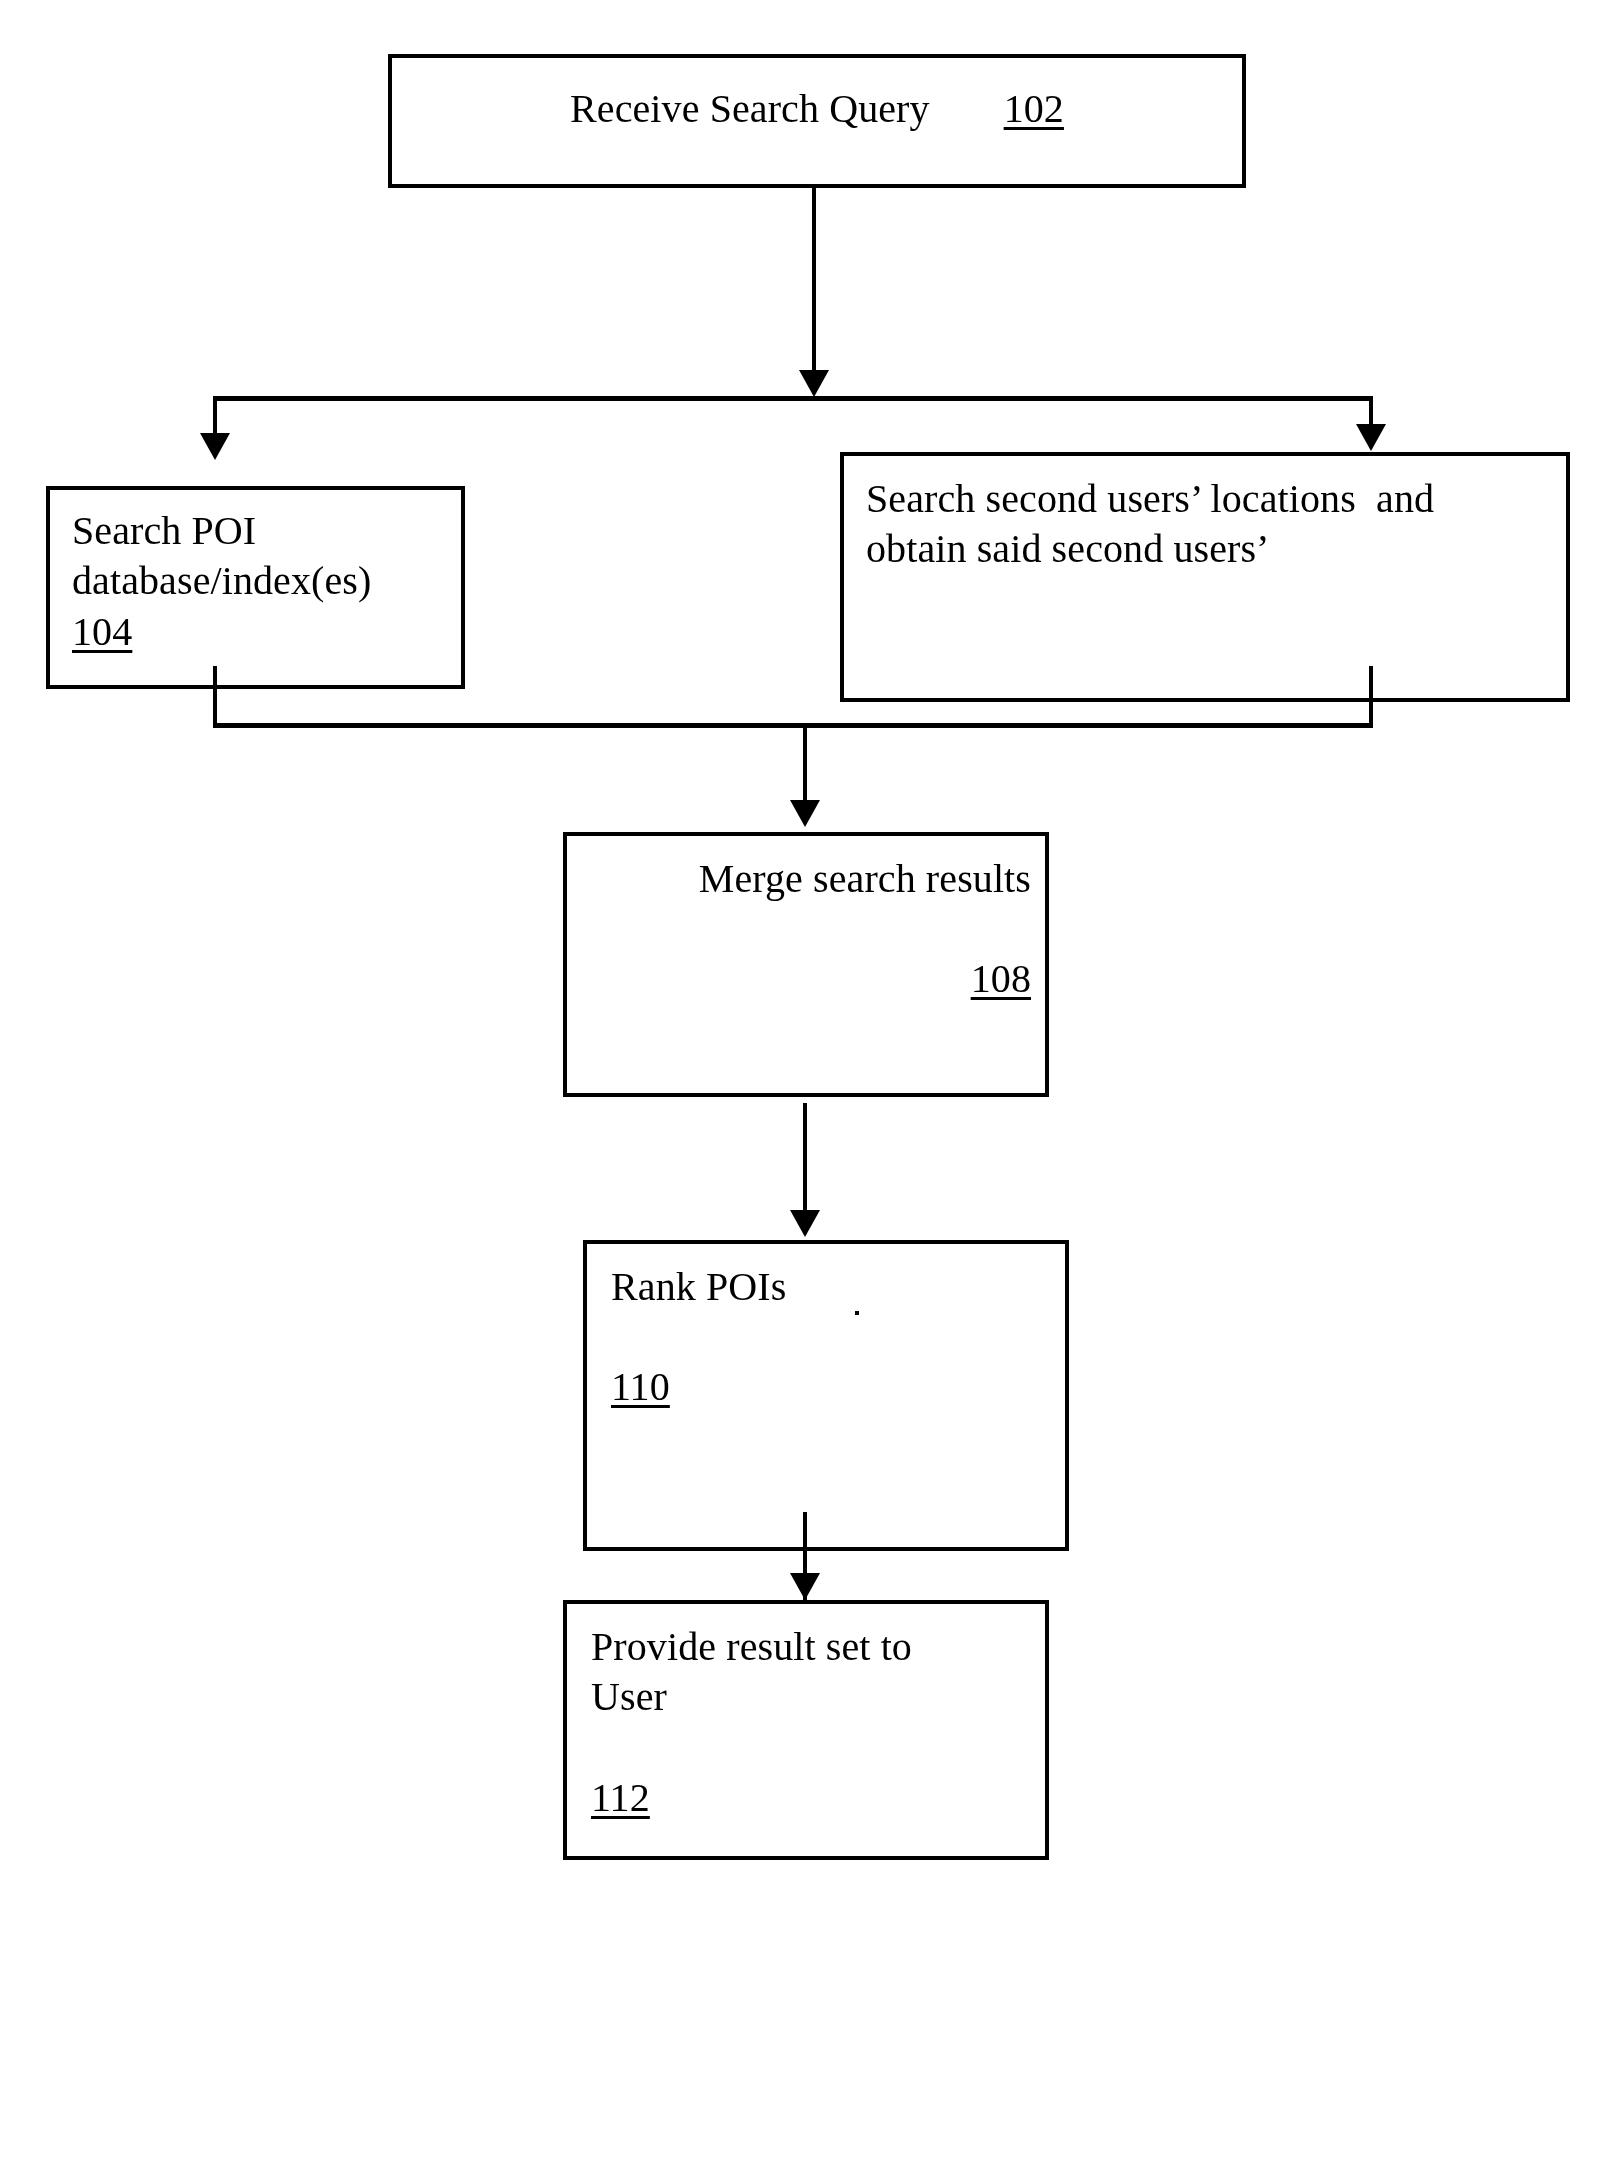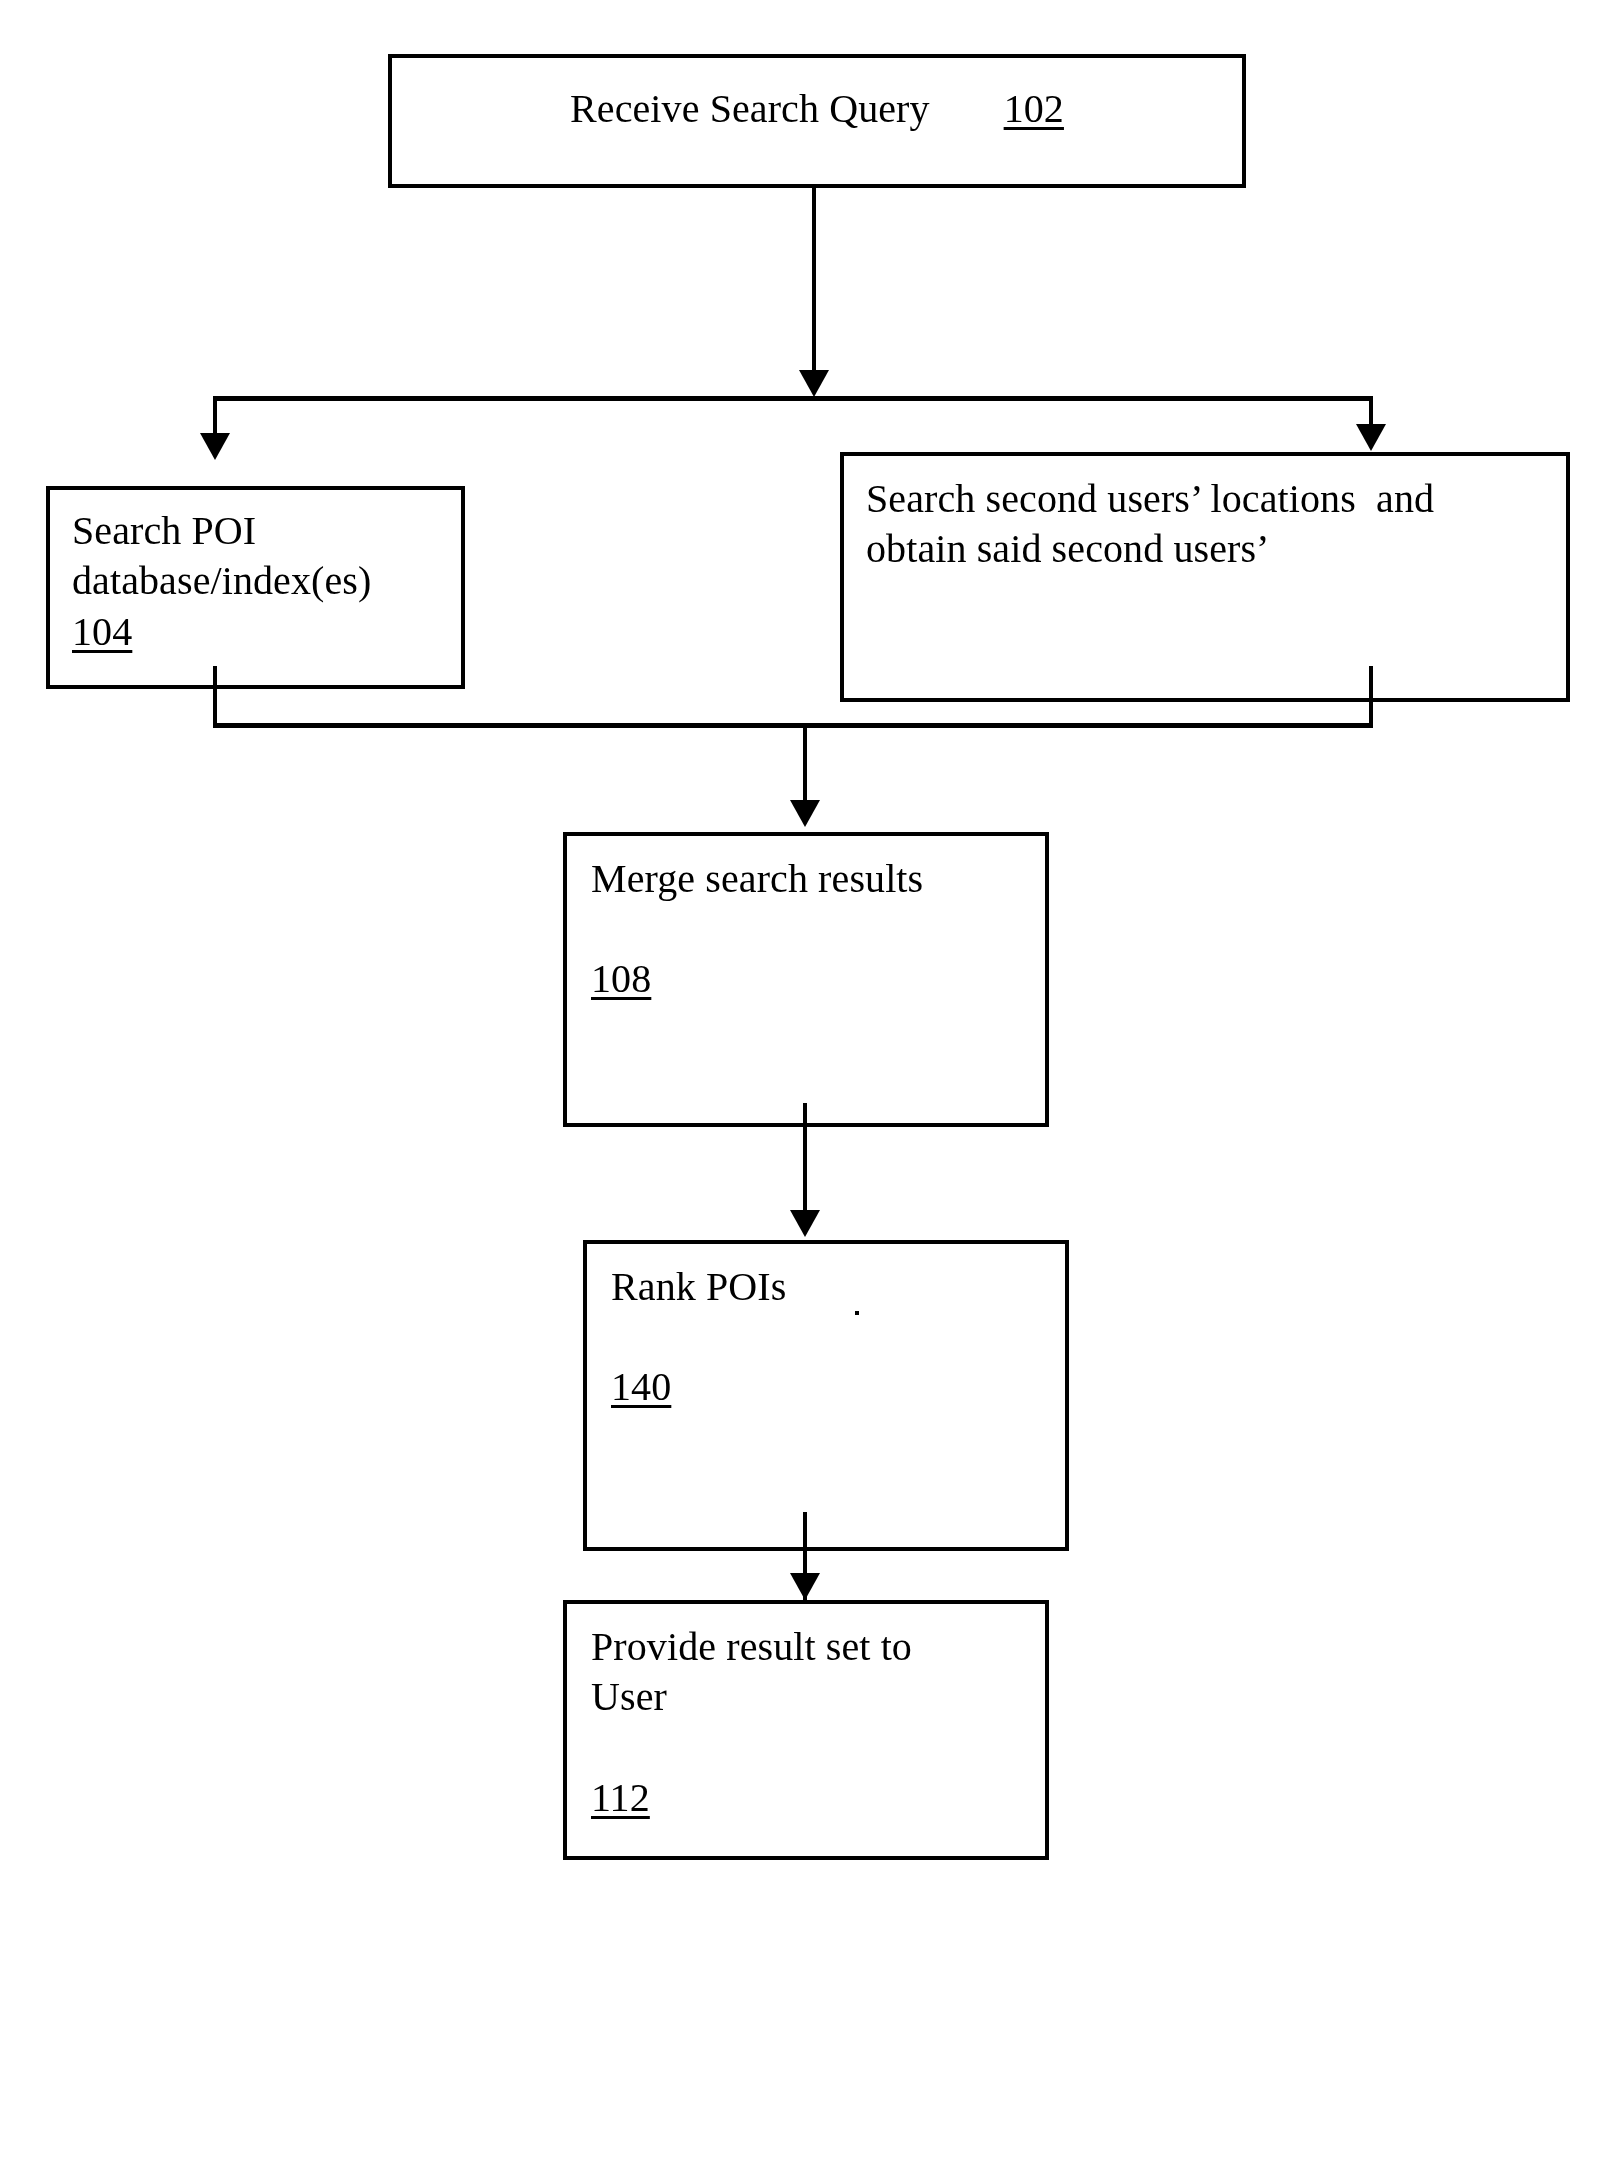--- a/index.html
+++ b/index.html
@@ -129,36 +129,36 @@
       <div class="line">obtain said second users’</div>
     </div>
   </div>
 
   <div class="vline" style="left:213px; top:666px; height:61px;"></div>
   <div class="vline" style="left:1369px; top:666px; height:61px;"></div>
   <div class="hline" style="left:213px; top:723px; width:1160px;"></div>
   <div class="vline" style="left:803px; top:723px; height:82px;"></div>
   <div class="arrowhead" style="left:790px; top:800px;"></div>
 
-  <div class="node stacked" id="node-108" style="left:563px; top:832px; width:486px; height:295px;">
+  <div class="node stacked" id="node-108" style="left:563px; top:832px; width:486px; height:265px;text-align:right;">
     <div class="body">
       <div class="line">Merge search results</div>
       <div class="spacer"></div>
       <div class="line"><span class="num">108</span></div>
     </div>
   </div>
 
   <div class="vline" style="left:803px; top:1103px; height:112px;"></div>
   <div class="arrowhead" style="left:790px; top:1210px;"></div>
 
   <div class="node stacked" id="node-110" style="left:563px; top:1240px; width:486px; height:311px;margin-left:20px;">
     <div class="body">
       <div class="line">Rank POIs</div>
       <div class="spacer"></div>
-      <div class="line"><span class="num">140</span></div>
+      <div class="line"><span class="num">110</span></div>
     </div>
     <div class="speck" style="left:268px; top:67px;"></div>
   </div>
 
   <div class="vline" style="left:803px; top:1512px; height:90px;"></div>
   <div class="arrowhead" style="left:790px; top:1573px;"></div>
 
   <div class="node stacked" id="node-112" style="left:563px; top:1600px; width:486px; height:260px;">
     <div class="body">
       <div class="line">Provide result set to</div>

